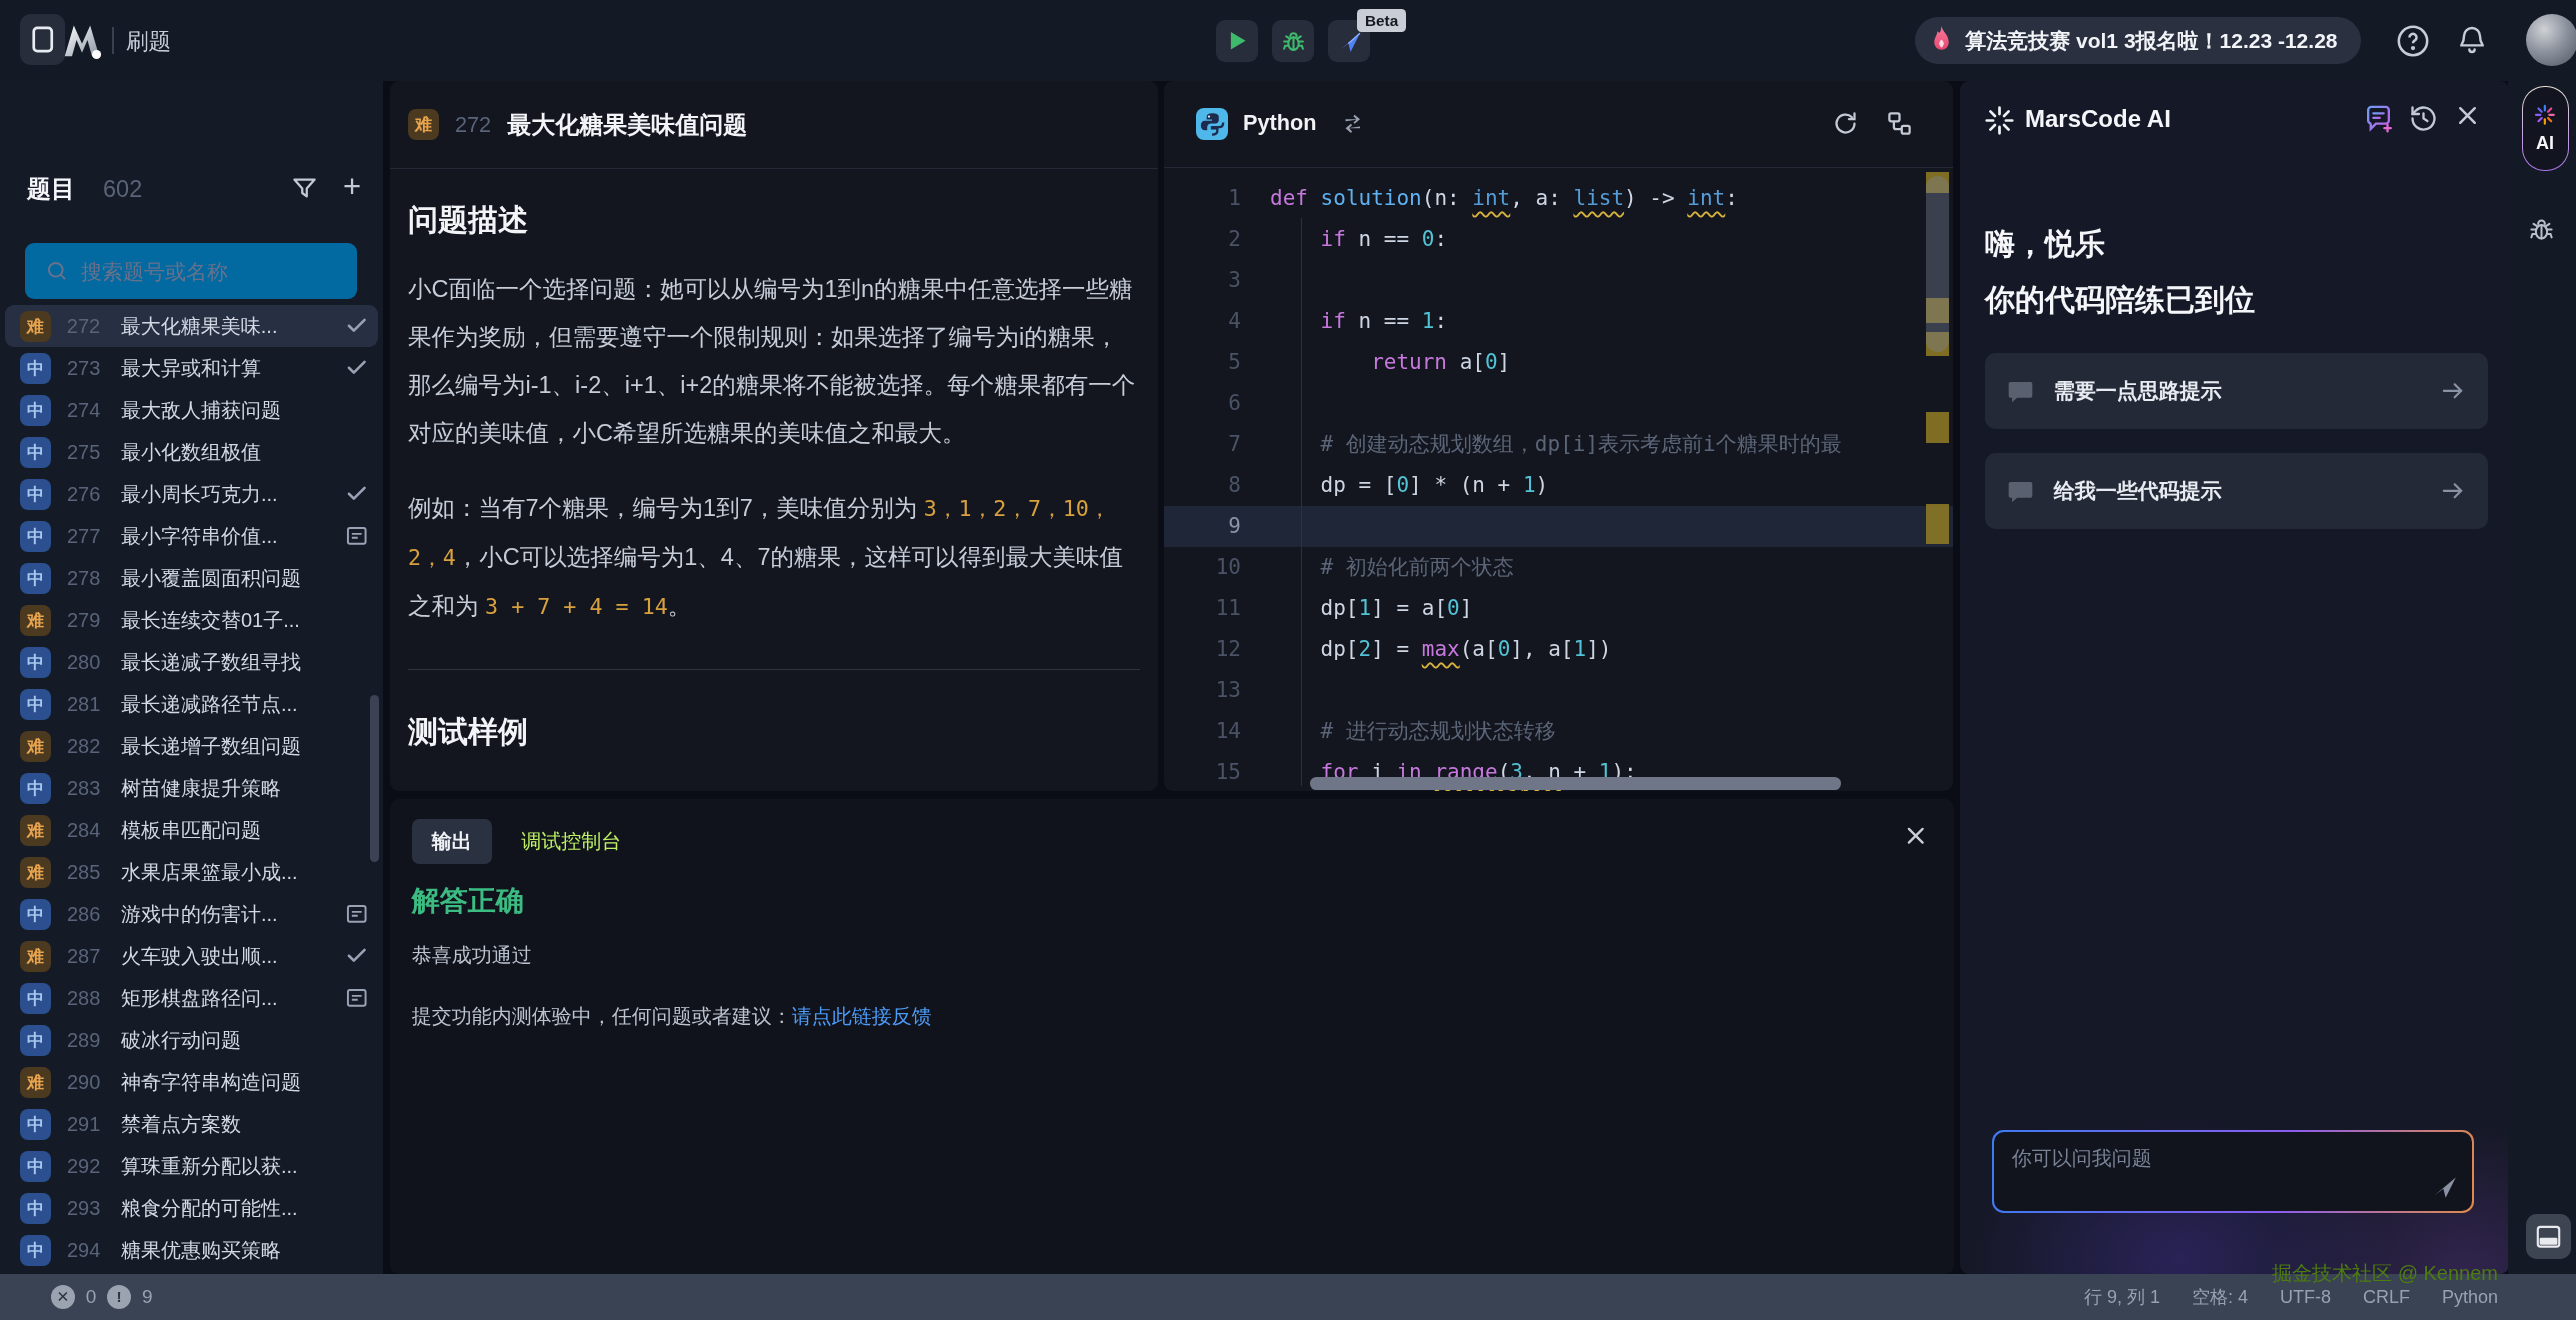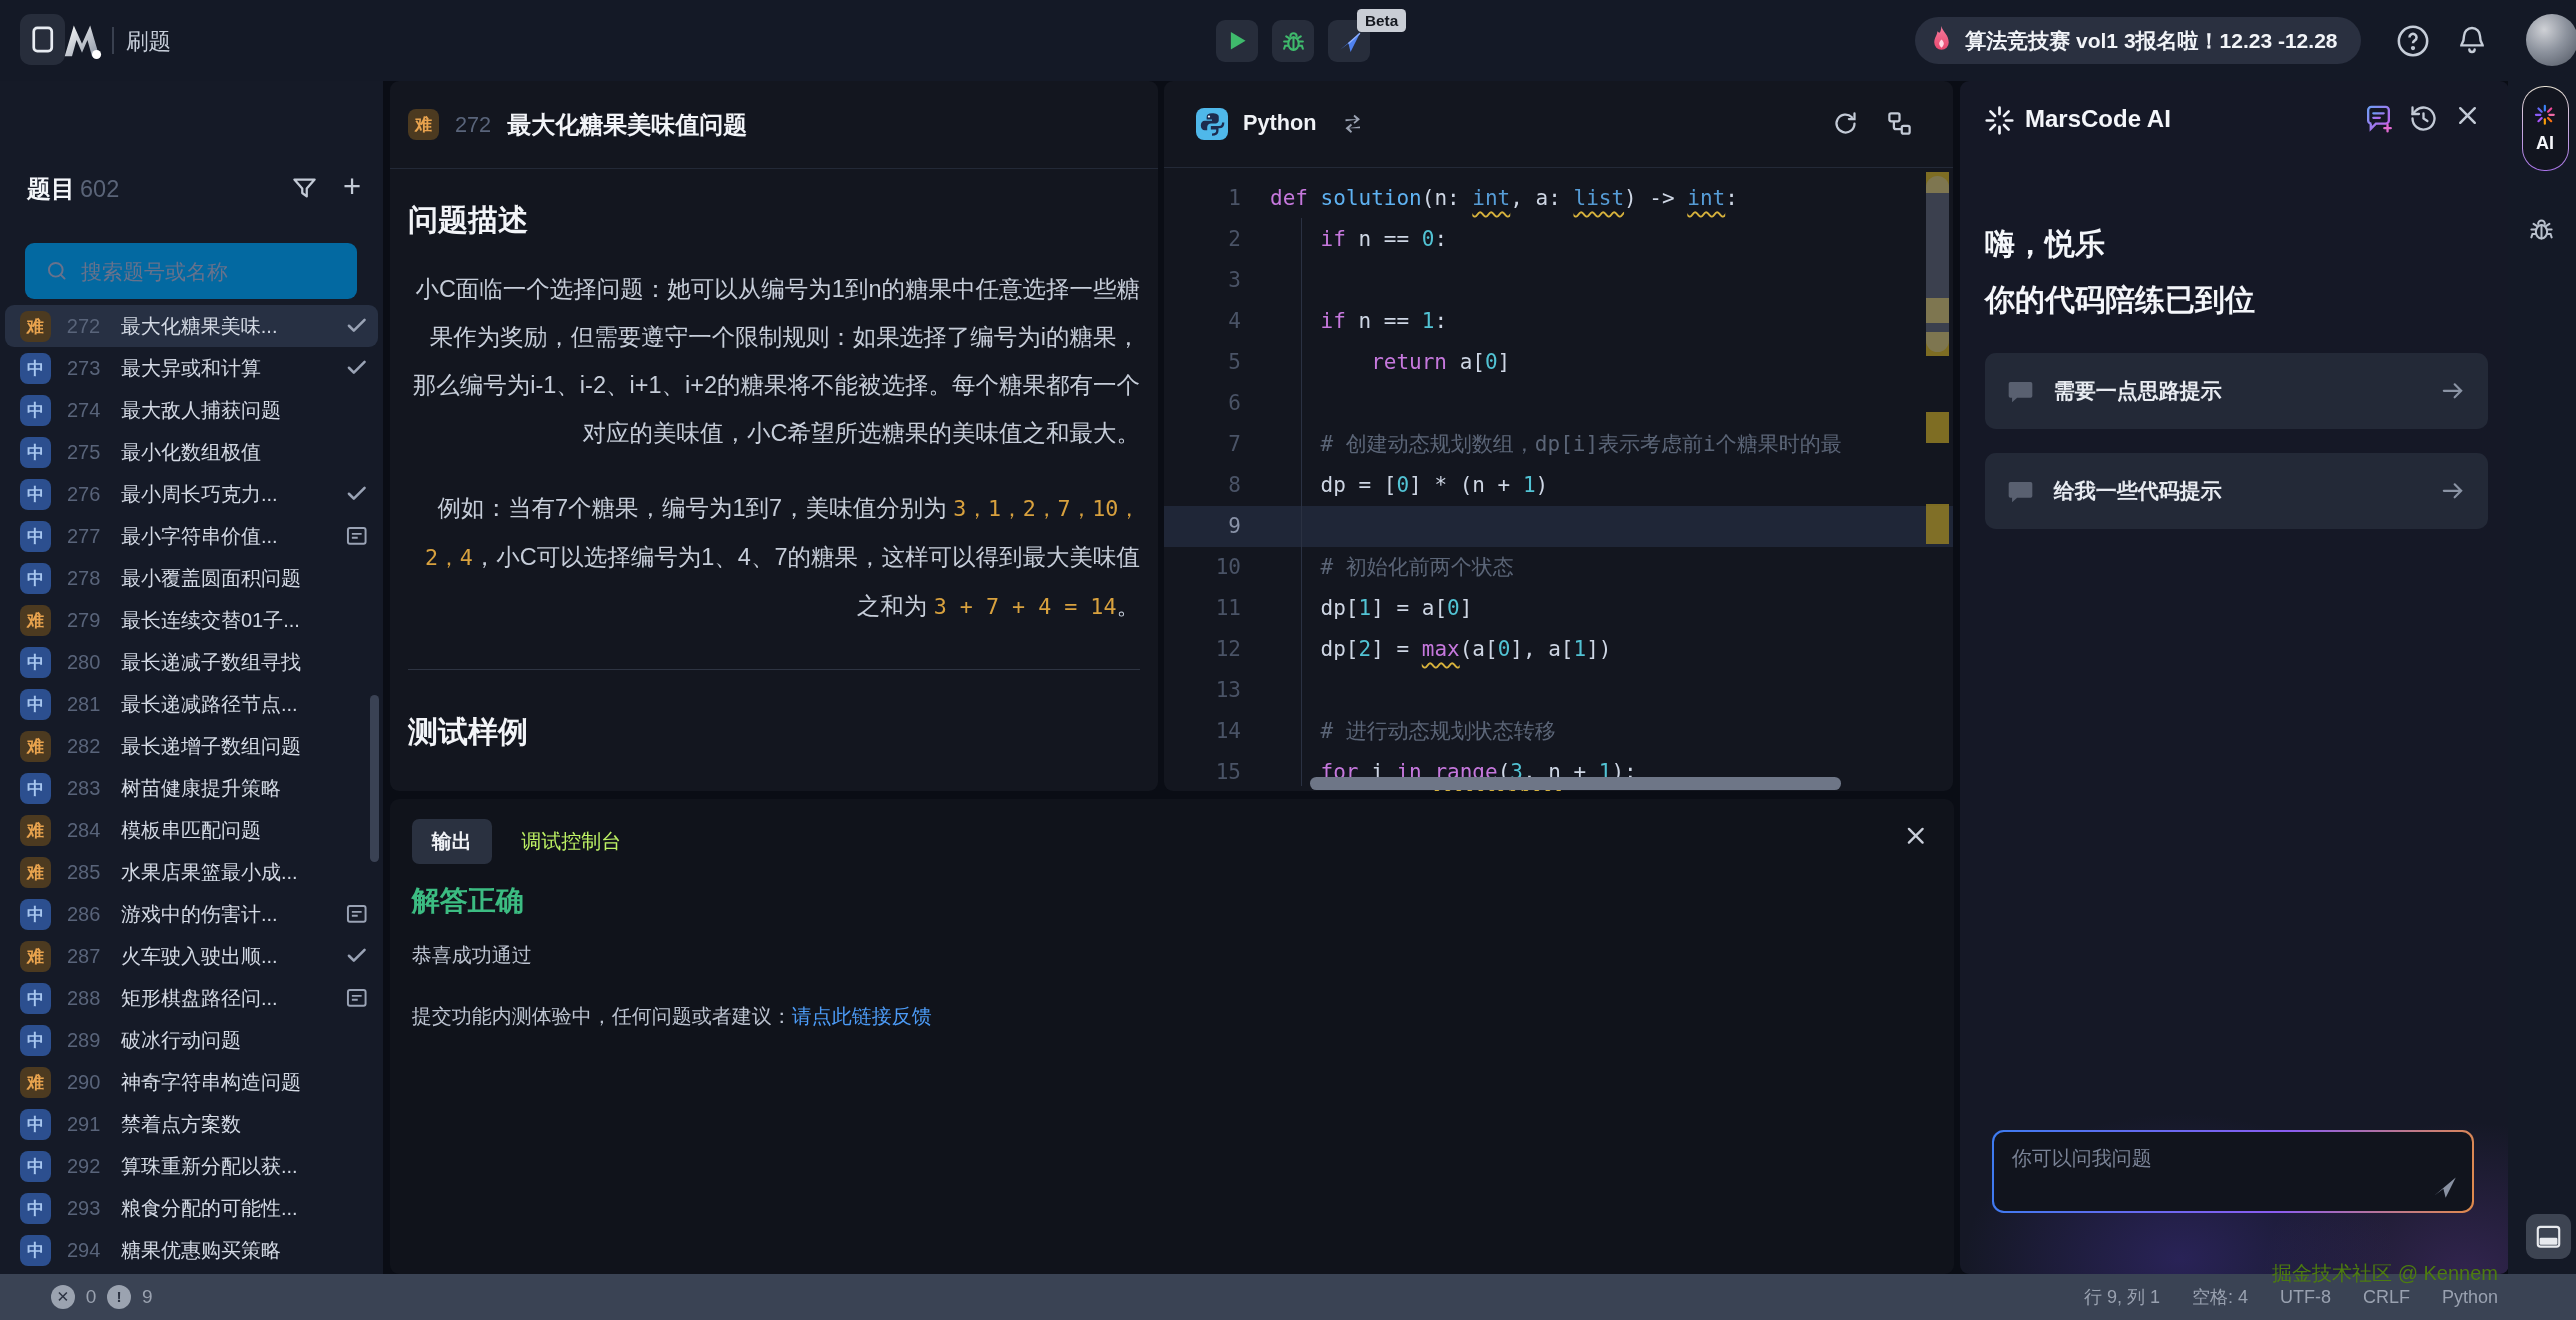--- a/index.html
+++ b/index.html
@@ -19,21 +19,21 @@
   #beta-badge{position:absolute;left:1357px;top:9px;background:#c9cdd5;color:#15181f;font-weight:bold;
       font-size:15.3px;padding:2.7px 8px;border-radius:4.5px;}
   #banner{position:absolute;left:1915px;top:17px;height:47px;border-radius:23.5px;background:#2a3040;
       display:flex;align-items:center;padding:0 23.5px 0 14.4px;gap:10.8px;cursor:pointer;}
   #banner span{font-size:21px;font-weight:600;color:#f2f4f8;white-space:nowrap;}
   .tb-icon{position:absolute;top:23.5px;background:none;border:none;cursor:pointer;color:#c6cdd8;padding:0;}
   #avatar{position:absolute;left:2526px;top:14.4px;width:52px;height:52px;border-radius:50%;
       background:radial-gradient(circle at 35% 30%,#cfd1d6 0%,#8d939e 45%,#4c525e 100%);cursor:pointer;}
   
   #sidebar{position:absolute;left:0;top:81px;width:383px;height:1193px;background:#151a27;}
-  #sb-head{position:absolute;left:27px;top:92px;display:flex;align-items:baseline;gap:5px;}
+  #sb-head{position:absolute;left:27px;top:92px;display:flex;align-items:baseline;gap:28px;}
   #sb-title{font-size:24px;font-weight:bold;color:#f4f6fa;}
   #sb-count{font-size:23.5px;color:#5a6478;}
   #filter-btn{position:absolute;left:291px;top:94px;background:none;border:none;color:#c3cad6;cursor:pointer;padding:0;}
   #add-btn{position:absolute;left:343px;top:90px;background:none;border:none;color:#c3cad6;cursor:pointer;
       font-size:31px;line-height:31px;padding:0;}
   #sb-search{position:absolute;left:25px;top:162px;width:332px;height:56px;background:#0369a1;border-radius:9px;}
   #sb-search svg{position:absolute;left:20px;top:16px;}
   #sb-search input{position:absolute;left:54px;top:0;width:271px;height:56px;background:transparent;border:none;
       outline:none;color:#c6cdd9;font-size:21px;font-family:inherit;}
   #sb-search input::placeholder{color:#68728c;}
@@ -49,21 +49,21 @@
   .pstat{width:27px;flex:0 0 27px;color:#9aa3b5;display:flex;justify-content:center;}
   #sb-scroll{position:absolute;right:3.6px;top:614px;width:9px;height:167px;border-radius:4.5px;background:#3a4254;}
   
   #desc{left:390px;top:81px;width:768px;height:710px;background:#13161f;overflow:hidden;}
   #desc-head{height:87px;border-bottom:1.8px solid #232937;display:flex;align-items:center;padding:0 18px;gap:16px;}
   #desc-head .diff{cursor:default;}
   #desc-num{font-size:21.7px;color:#59647a;}
   #desc-title{font-size:24px;font-weight:bold;color:#f2f4f8;}
   #desc-body{padding:31px 18px 0 18px;}
   .dsec{font-size:30px;font-weight:bold;color:#f2f4f8;}
-  .dpar{font-size:23.5px;line-height:48px;color:#c6cdd9;margin-top:23.5px;text-align:right;}
+  .dpar{font-size:23.5px;line-height:48px;color:#c6cdd9;margin-top:23.5px;}
   .seg-g{font-family:"DejaVu Sans Mono",monospace;color:#d8a13e;font-size:21.7px;}
   #desc-hr{border:none;border-top:1.8px solid #2e3442;margin:38px 0 0 0;}
   #sec-samples{margin-top:42px;}
   #sample-label{margin-top:40px;font-size:21.7px;font-weight:bold;font-style:italic;color:#e8ebf1;}
   
   #editor{left:1164px;top:81px;width:789px;height:710px;background:#13161f;overflow:hidden;}
   #ed-head{height:86px;border-bottom:1.8px solid #232937;position:relative;}
   #py-chip{position:absolute;left:32px;top:27px;}
   #ed-lang{position:absolute;left:79px;top:29px;font-size:21.7px;font-weight:600;color:#f0f2f6;}
   #swap-btn{position:absolute;left:177px;top:32px;background:none;border:none;color:#9aa2b2;cursor:pointer;padding:0;}

